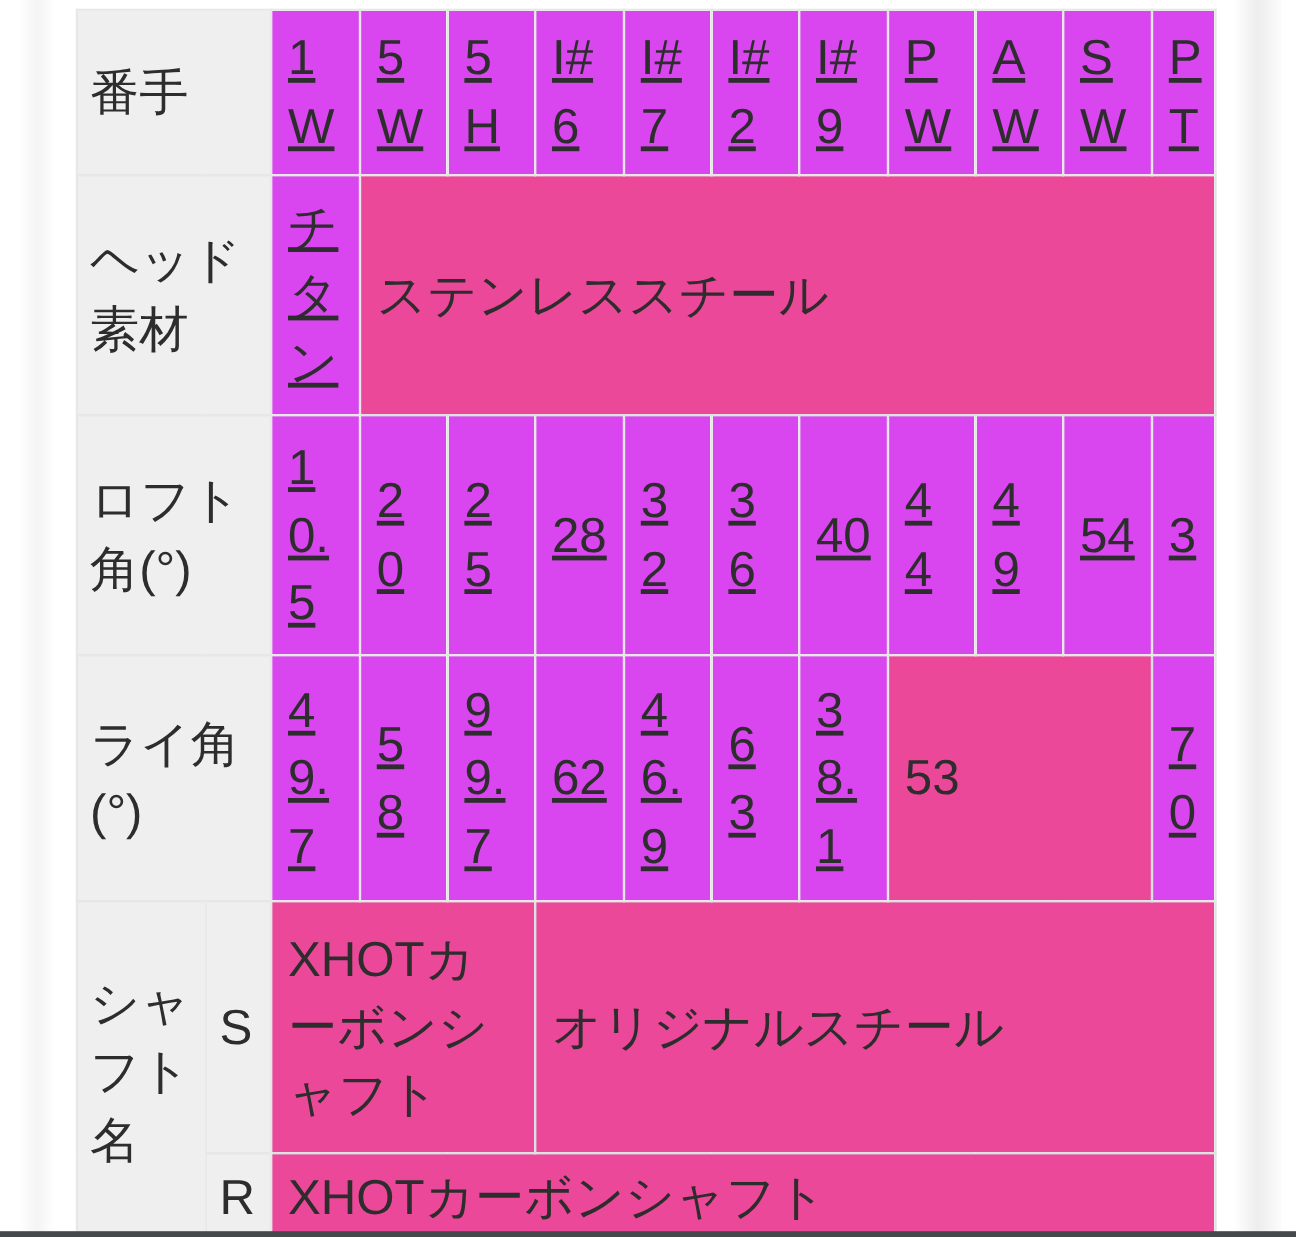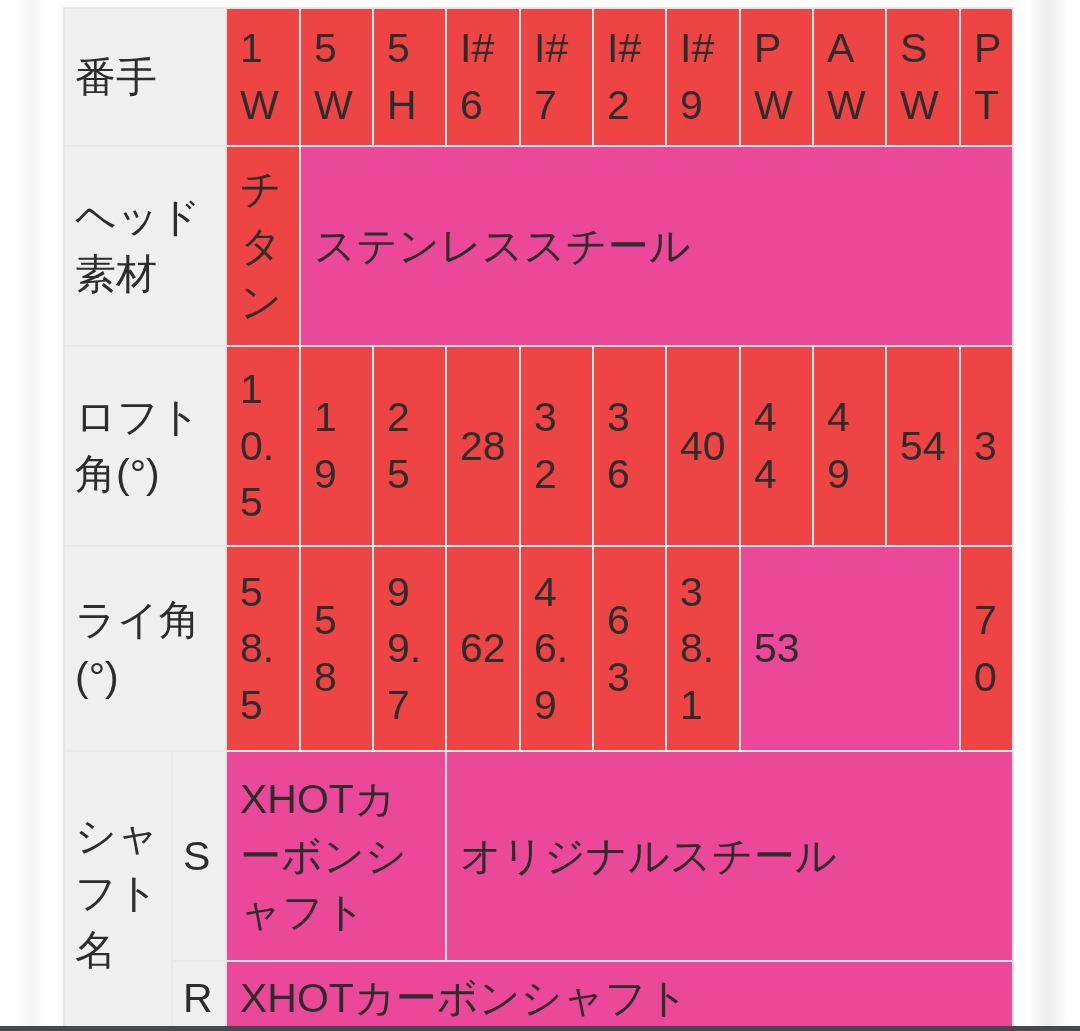--- a/index.html
+++ b/index.html
@@ -30,21 +30,21 @@
     word-break:break-all;
     overflow:hidden;
   }
   
   table.spec th.lbl{
     background:#efefef;
     text-align:left;
     padding:8px 10px;
   }
   
-  table.spec td.w{background:#ef4444;}
+  table.spec td.w{background:#d946ef;text-decoration:underline;}
   
   table.spec td.m{
     background:#ec4899;
     border-color:#dce2e1;
   }
   .bottom-bar{
     position:absolute;left:0;top:1026px;width:1080px;height:5px;
     background:#45494b;
   }
 </style>
@@ -90,35 +90,35 @@
 
     <tr style="height:200px">
       <th class="lbl" colspan="2">ヘッド素材</th>
       <td class="w">チタン</td>
       <td class="m" colspan="10">ステンレススチール</td>
     </tr>
 
     <tr style="height:200px">
       <th class="lbl" colspan="2">ロフト角(°)</th>
       <td class="w">10.5</td>
-      <td class="w">19</td>
+      <td class="w">20</td>
       <td class="w">25</td>
       <td class="w">28</td>
       <td class="w">32</td>
       <td class="w">36</td>
       <td class="w">40</td>
       <td class="w">44</td>
       <td class="w">49</td>
       <td class="w">54</td>
       <td class="w">3</td>
     </tr>
 
     <tr style="height:205px">
       <th class="lbl" colspan="2">ライ角(°)</th>
-      <td class="w">58.5</td>
+      <td class="w">49.7</td>
       <td class="w">58</td>
       <td class="w">99.7</td>
       <td class="w">62</td>
       <td class="w">46.9</td>
       <td class="w">63</td>
       <td class="w">38.1</td>
       <td class="m" colspan="3">53</td>
       <td class="w">70</td>
     </tr>
 

